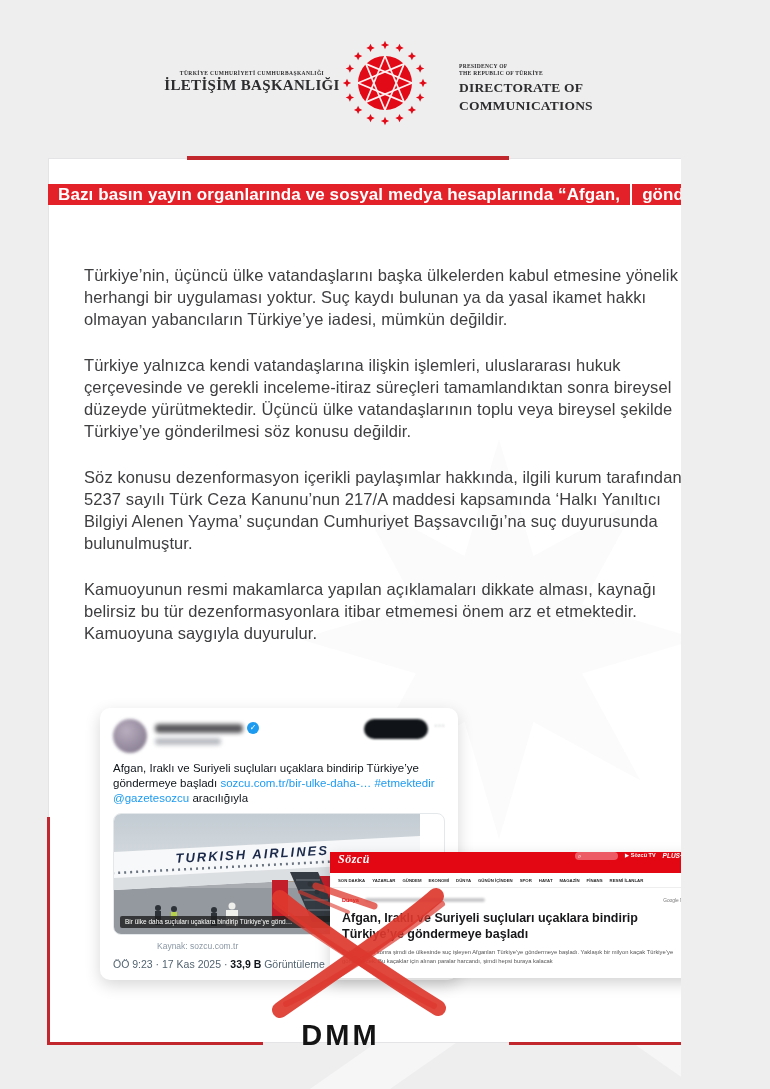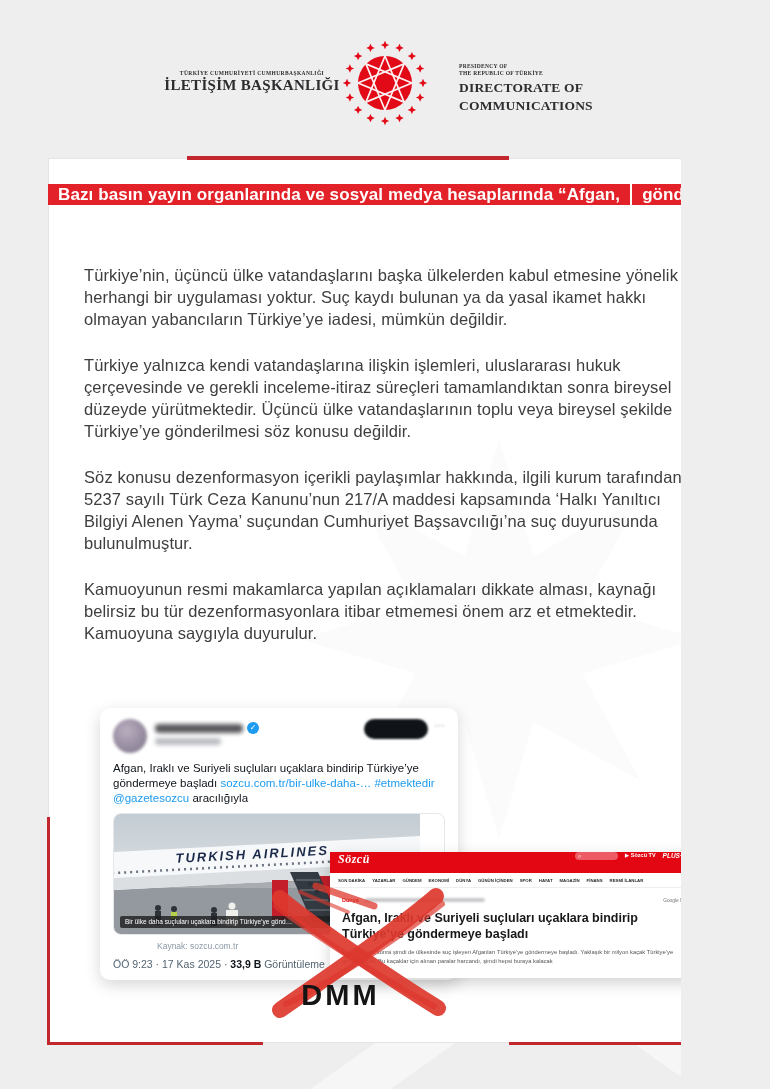--- a/index.html
+++ b/index.html
@@ -76,21 +76,21 @@
   .news-body{padding:9px 12px 12px;}
   .news-metarow{display:flex;align-items:center;gap:6px;}
   .news-cat{color:#e30613;font-size:5.5px;font-weight:700;}
   .news-dateblob{width:120px;height:4px;border-radius:2px;background:#c9c9cc;filter:blur(1px);}
   .news-gn{margin-left:auto;font-size:4.8px;color:#777;filter:blur(.3px);}
   .news-headline{margin:7px 0 0;font-size:12.5px;line-height:16px;font-weight:700;color:#17171a;}
   .news-summary{margin:6px 0 0;font-size:5.8px;line-height:9px;color:#555;filter:blur(.5px);}
   
   .xstamp{position:absolute;left:256px;top:878px;z-index:8;}
   
-  .footer{position:absolute;left:0;right:0;top:980px;text-align:center;z-index:9;}
+  .footer{position:absolute;left:0;right:0;top:1020px;text-align:center;z-index:9;}
   .footer .dmm{font-size:29px;font-weight:800;letter-spacing:3px;color:#141414;line-height:30px;}
   .footer .url{font-size:11px;color:#2c2c2e;margin-top:0;}
 </style>
 </head>
 <body>
 
 <div id="stage">
 
   <svg class="wm" style="right:-70px;top:420px;" width="360" height="360" viewBox="0 0 360 360">
     <polygon fill="#f6f6f7" points="360,180 254.8,211 307.3,307.3 211,254.8 180,360 149,254.8 52.7,307.3 105.2,211 0,180 105.2,149 52.7,52.7 149,105.2 180,0 211,105.2 307.3,52.7 254.8,149"></polygon>

